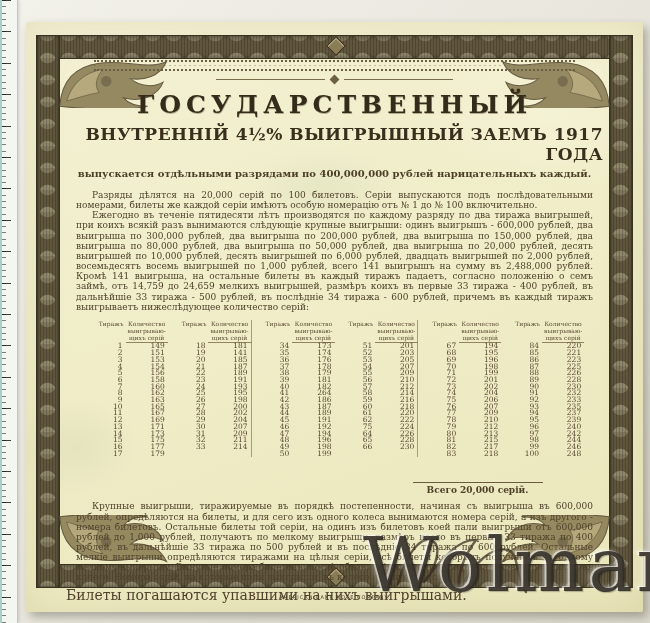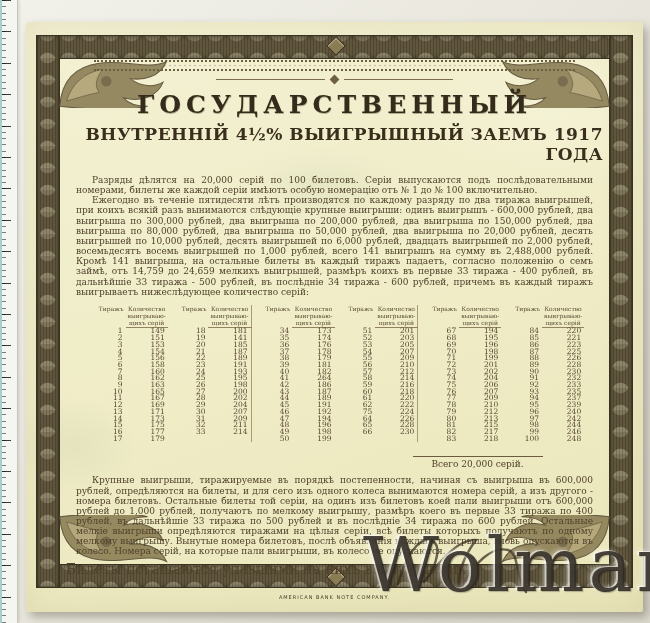--- a/index.html
+++ b/index.html
@@ -104,21 +104,21 @@
     font-size:6px;font-weight:normal;color:#5c4d35;text-align:center;
     line-height:1.2;vertical-align:top;padding:0 2px 1px;
   }
   table.prize-table th.h-c{border-bottom:1px solid #92825e;}
   table.prize-table td{
     font-size:7.5px;line-height:6.7px;padding:0 3px 0 0;text-align:right;color:#584832;
   }
   table.prize-table td.c-t, table.prize-table th.h-t{min-width:22px;padding-left:14px;}
   table.prize-table td.c-n, table.prize-table th.h-c{min-width:34px;}
   table.prize-table .sep{border-left:1px solid #ab9c72;}
-  .total-wrap{width:488px;margin:10px auto 0;text-align:right;}
+  .total-wrap{width:488px;margin:21px auto 0;text-align:right;font-weight:bold;}
   .total{
     display:inline-block;min-width:130px;margin-right:36px;padding-top:2px;
     border-top:1px solid #6b5c40;font-size:9px;text-align:center;color:#4e4028;
   }
 
   .closing{font-size:14px;line-height:1.2;color:#50422b;margin-top:1px;}
   .closing.gap{margin-top:4px;}
 
   .printer{
     position:absolute;left:0;right:0;bottom:12px;text-align:center;
@@ -178,20 +178,21 @@
     <div class="content">
       <div class="beaded-rule"></div>
       <div class="center-rule">
         <span class="line"></span>
           <span class="diamond"></span>
           <span class="line"></span>
       </div>
 
       <h1 class="title">ГОСУДАРСТВЕННЫЙ</h1>
       <h2 class="subtitle">ВНУТРЕННІЙ 4½% ВЫИГРЫШНЫЙ ЗАЕМЪ 1917 ГОДА</h2>
+      <div class="issue">выпускается отдѣльными разрядами по 400,000,000 рублей нарицательныхъ каждый.</div>
 
       <p class="para first">Разряды дѣлятся на 20,000 серій по 100 билетовъ.  Серіи выпускаются подъ послѣдовательными номерами, билеты же каждой серіи имѣютъ особую номерацію отъ № 1 до № 100 включительно.</p>
       <p class="para">Ежегодно въ теченіе пятидесяти лѣтъ производятся по каждому разряду по два тиража выигрышей, при коихъ всякій разъ вынимаются слѣдующіе крупные выигрыши: одинъ выигрышъ - 600,000 рублей, два выигрыша по 300,000 рублей, два выигрыша по 200,000 рублей, два выигрыша по 150,000 рублей, два выигрыша по 80,000 рублей, два выигрыша по 50,000 рублей, два выигрыша по 20,000 рублей, десять выигрышей по 10,000 рублей, десять выигрышей по 6,000 рублей, двадцать выигрышей по 2,000 рублей, восемьдесятъ восемь выигрышей по 1,000 рублей, всего 141 выигрышъ на сумму въ 2,488,000 рублей.  Кромѣ 141 выигрыша, на остальные билеты въ каждый тиражъ падаетъ, согласно положенію о семъ займѣ, отъ 14,759 до 24,659 мелкихъ выигрышей, размѣръ коихъ въ первые 33 тиража - 400 рублей, въ дальнѣйшіе 33 тиража - 500 рублей, въ послѣдніе 34 тиража - 600 рублей, причемъ въ каждый тиражъ выигрываетъ нижеслѣдующее количество серій:</p>
 
       <table class="prize-table">
         <thead>
             <tr>
               <th class="h-t">Тиражъ</th>
               <th class="h-c">Количество<br>выигрываю-<br>щихъ серій</th>
               <th class="h-t">Тиражъ</th>

